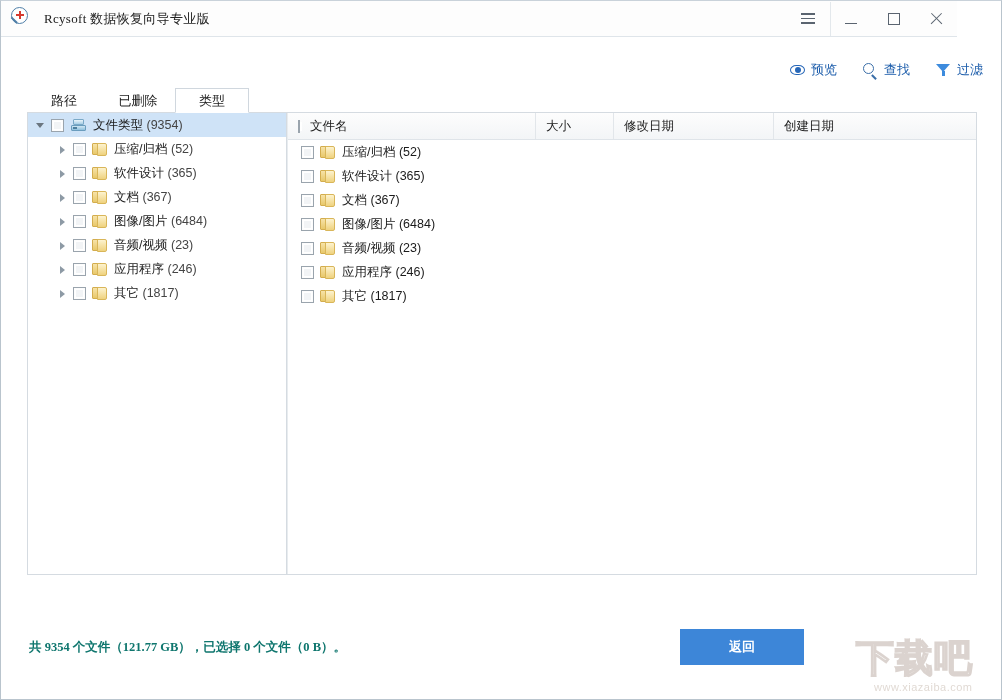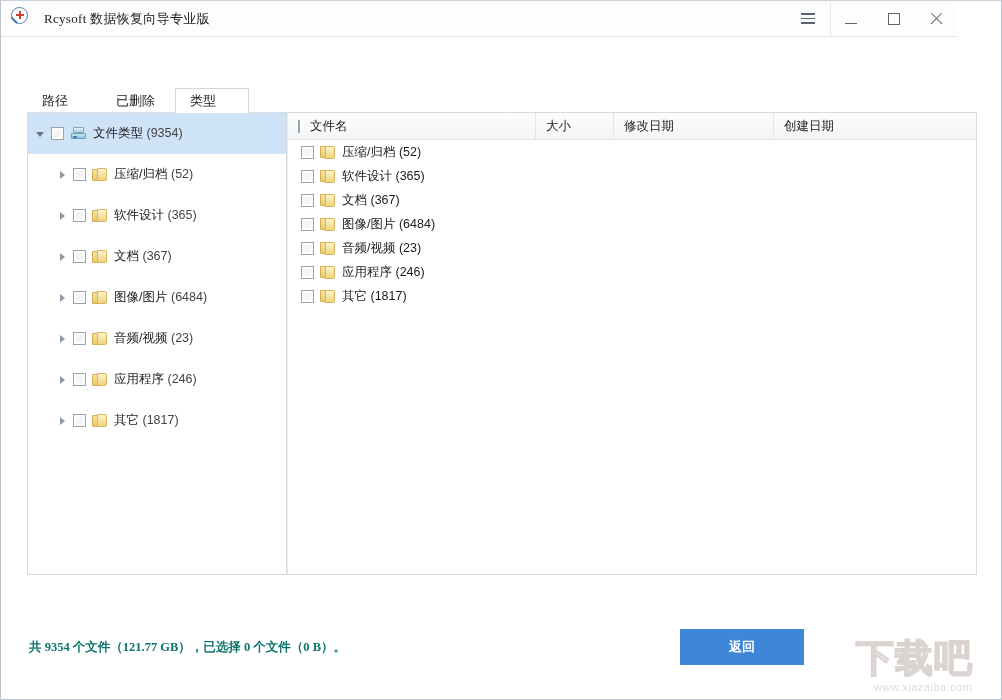--- a/index.html
+++ b/index.html
@@ -106,21 +106,21 @@
     position: absolute; left: 6.2px; top: 8px; width: 2.6px; height: 5px; background: #3d8bdd;
   }
 
   
   .tabs {
     position: absolute; left: 26px; top: 86px; height: 26px;
     display: flex; align-items: flex-end;
   }
   .tab {
     height: 25px; min-width: 74px; padding: 0 14px;
-    display: flex; align-items: center; 
+    display: flex; align-items: center; justify-content: center;
     font-size: 13px; color: #1b1b1b; background: transparent;
     border: 1px solid transparent;
   }
   .tab.active {
     background: #ffffff;
     border: 1px solid #d0d7de;
     border-bottom-color: #ffffff;
     position: relative; z-index: 3; margin-top: 36px;
   }
 
@@ -135,21 +135,21 @@
   .tree-pane {
     width: 259px; height: 100%;
     border-right: 1px solid #d5dbe1;
     overflow: hidden; position: relative;
   }
   .splitter { width: 1px; background: #e8ecef; }
   .list-pane { flex: 1; height: 100%; position: relative; overflow: hidden; }
 
   
   .tree-row {
-    height: 41px; display: flex; align-items: center;
+    height: 24px; display: flex; align-items: center;
     font-size: 12.5px; color: #1b1b1b; padding-left: 6px;
   }
   .tree-row.root { background: #cfe3f7; }
   .twisty {
     width: 14px; height: 14px; position: relative; flex: 0 0 auto;
   }
   .twisty .tri {
     position: absolute; left: 4px; top: 3.5px;
     width: 0; height: 0;
     border-top: 4px solid transparent; border-bottom: 4px solid transparent;
@@ -300,20 +300,43 @@
       <div class="wb">
           <div class="max"></div>
         </div>
       <div class="wb">
           <div class="cl1"></div>
           <div class="cl2"></div>
         </div>
     </div>
   </div>
 
+  <div class="toolbar">
+    <div class="tb-item">
+      <span class="eye-icon">
+          <span class="eo"></span>
+          <span class="ei"></span>
+        </span>
+      <span class="tb-label">预览</span>
+    </div>
+    <div class="tb-item">
+      <span class="search-icon">
+          <span class="sc"></span>
+          <span class="sh"></span>
+        </span>
+      <span class="tb-label">查找</span>
+    </div>
+    <div class="tb-item">
+      <span class="funnel-icon">
+          <span class="ft"></span>
+          <span class="fs"></span>
+        </span>
+      <span class="tb-label">过滤</span>
+    </div>
+  </div>
 
   <div class="tabs">
     <div class="tab">
         <span>路径</span>
       </div>
     <div class="tab">
         <span>已删除</span>
       </div>
     <div class="tab active">
         <span>类型</span>

